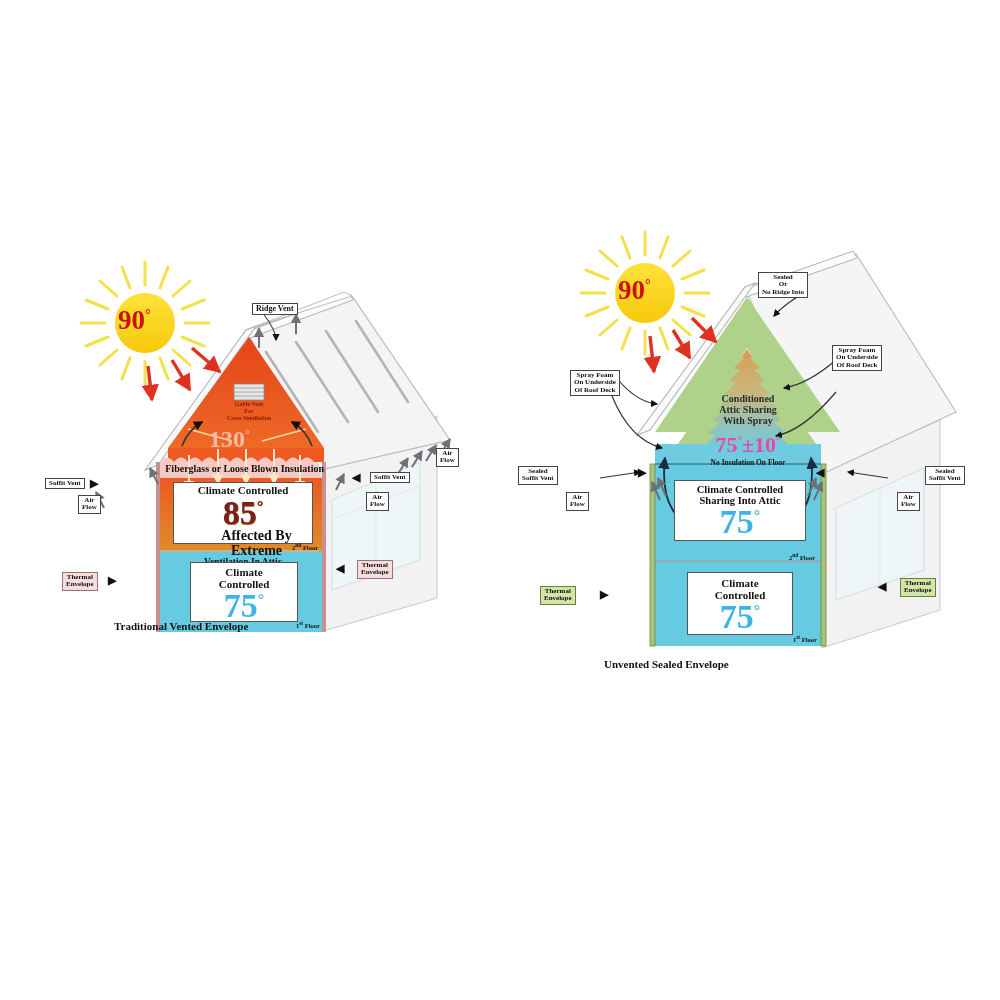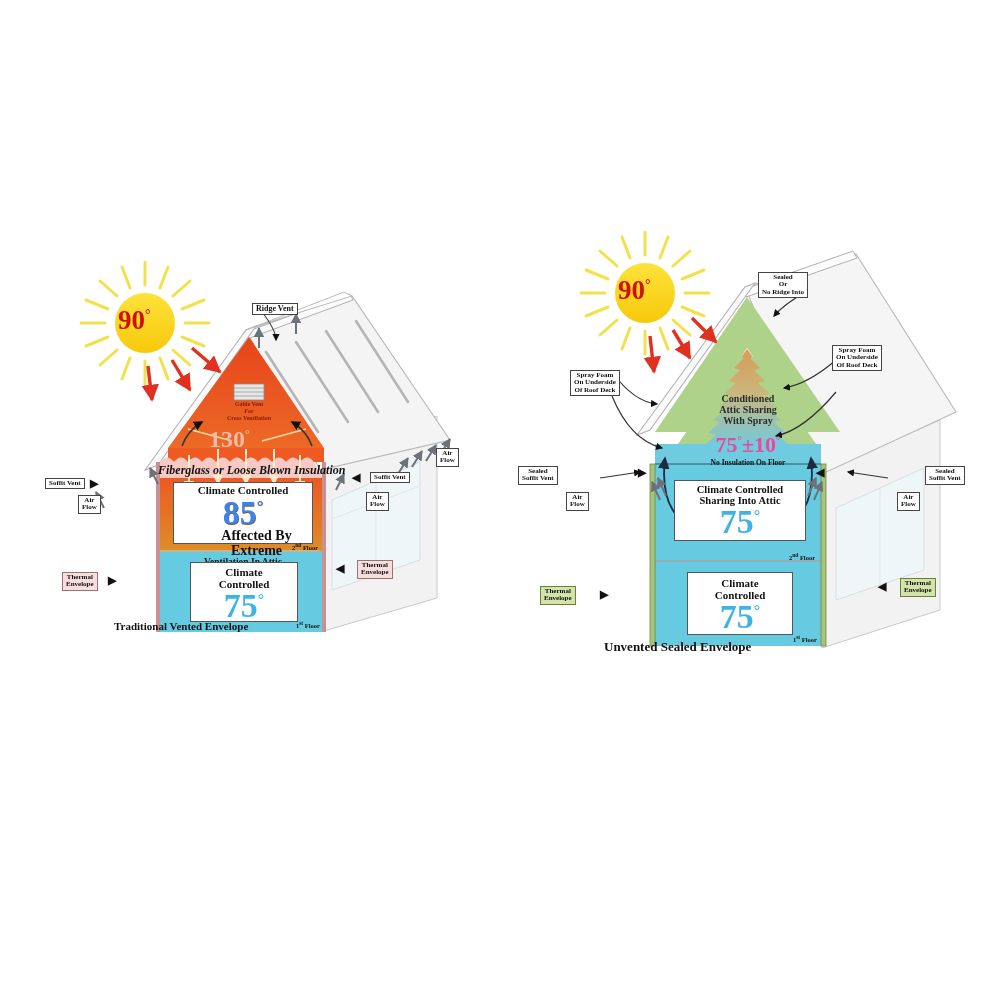--- a/index.html
+++ b/index.html
@@ -8,21 +8,21 @@
   #canvas{position:absolute;left:0;top:0;width:1000px;height:1000px;}
   .lbl{position:absolute;background:#fff;border:1px solid #444;
        font-family:"Liberation Serif",serif;font-weight:bold;color:#111;
        text-align:center;line-height:1.05;padding:1px 3px;white-space:nowrap;}
   .lbl.pink{background:#f6dede;border-color:#a07070;}
   .lbl.green{background:#d2e4a8;border-color:#6a7f3a;}
   .txt{position:absolute;font-family:"Liberation Serif",serif;font-weight:bold;color:#111;white-space:nowrap;}
   .whitebox{position:absolute;background:#ffffff;border:1px solid #555;
             text-align:center;font-family:"Liberation Serif",serif;
             font-weight:bold;color:#111;line-height:1.05;}
-  .bigorange{color:#3b82f6;font-size:34px;line-height:0.95;
+  .bigorange{color:#7f1d1d;font-size:34px;line-height:0.95;
              text-shadow:0.5px 0.5px 0 #8a5c10;}
   .bigblue{color:#3FB3E8;font-size:34px;line-height:0.95;}
   .deg{font-size:16px;vertical-align:super;}
   .caption{position:absolute;font-family:"Liberation Serif",serif;
            font-weight:bold;color:#111;}
 </style>
 </head>
 <body>
 
 <svg id="canvas" viewBox="0 0 1000 1000">
@@ -284,21 +284,21 @@
   <div class="txt" style="left:207px;top:401px;width:84px;text-align:center;font-size:6px;color:#8a1a00;line-height:1.15;white-space:normal;">
     <div>Gable Vent</div>
     <div>For</div>
     <div>Cross Ventilation</div>
   </div>
 
   <div class="txt" style="left:209px;top:426px;font-size:24px;color:#F6B9A8;">
     <span>130</span><span style="font-size:12px;vertical-align:super;">°</span>
   </div>
 
-  <div class="txt" style="left:158px;top:463px;width:166px;text-align:left;font-size:12px;color:#111;font-style:italic;">
+  <div class="txt" style="left:158px;top:463px;width:166px;text-align:right;font-size:10px;color:#111;">
     <span>Fiberglass or Loose Blown Insulation</span>
   </div>
 
   <div class="whitebox" style="left:173px;top:482px;width:138px;height:58px;padding-top:2px;">
     <div style="font-size:11px;">Climate Controlled</div>
     <div class="bigorange">
       <span>85</span><span class="deg">°</span>
     </div>
     <div style="font-size:14px;margin-left:27px;">Affected By Extreme</div>
     <div style="font-size:9.5px;">Ventilation In Attic</div>
@@ -438,14 +438,14 @@
   <div class="lbl green" style="left:900px;top:578px;font-size:7px;">
     <div>Thermal</div>
     <div>Envelope</div>
   </div>
 
   <div class="txt" style="left:600px;top:588px;font-size:11px;">▶</div>
   <div class="txt" style="left:878px;top:580px;font-size:11px;">◀</div>
   <div class="txt" style="left:638px;top:466px;font-size:11px;">▶</div>
   <div class="txt" style="left:816px;top:466px;font-size:11px;">◀</div>
 
-  <div class="caption" style="left:604px;top:639px;font-size:13px;">Unvented  Sealed Envelope</div>
+  <div class="caption" style="left:604px;top:658px;font-size:11px;">Unvented  Sealed Envelope</div>
 </div>
 
 </body></html>

